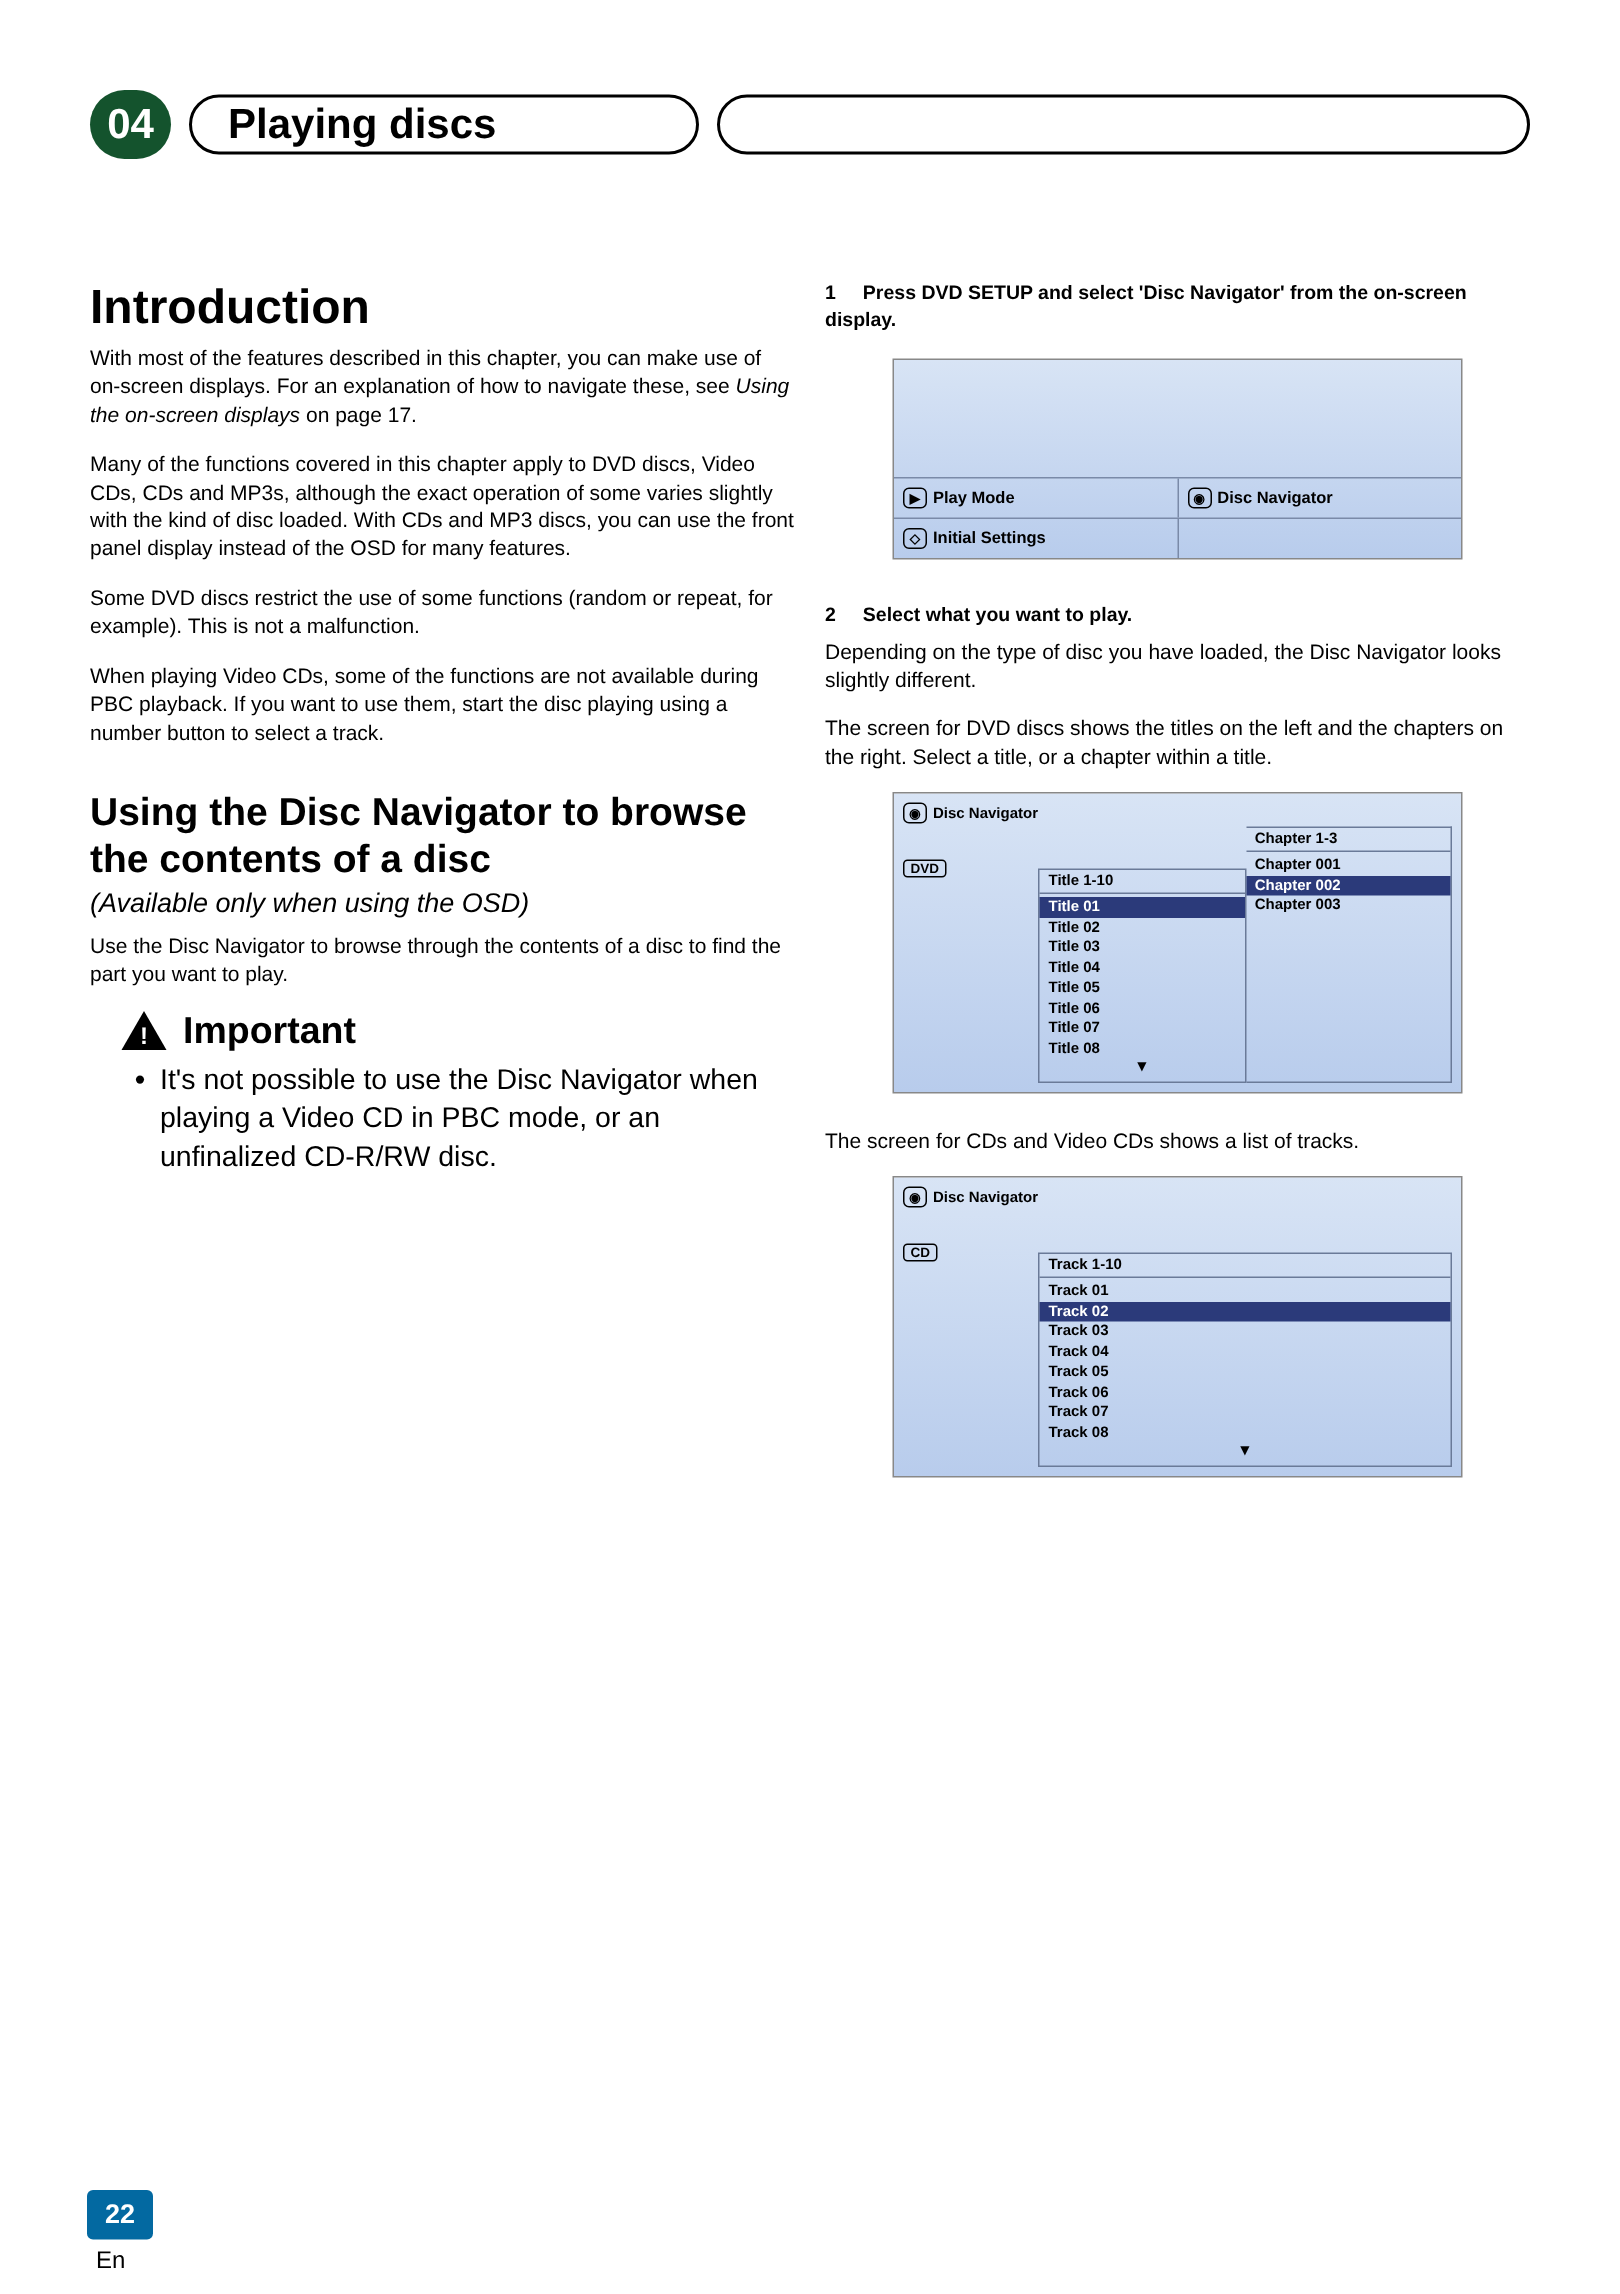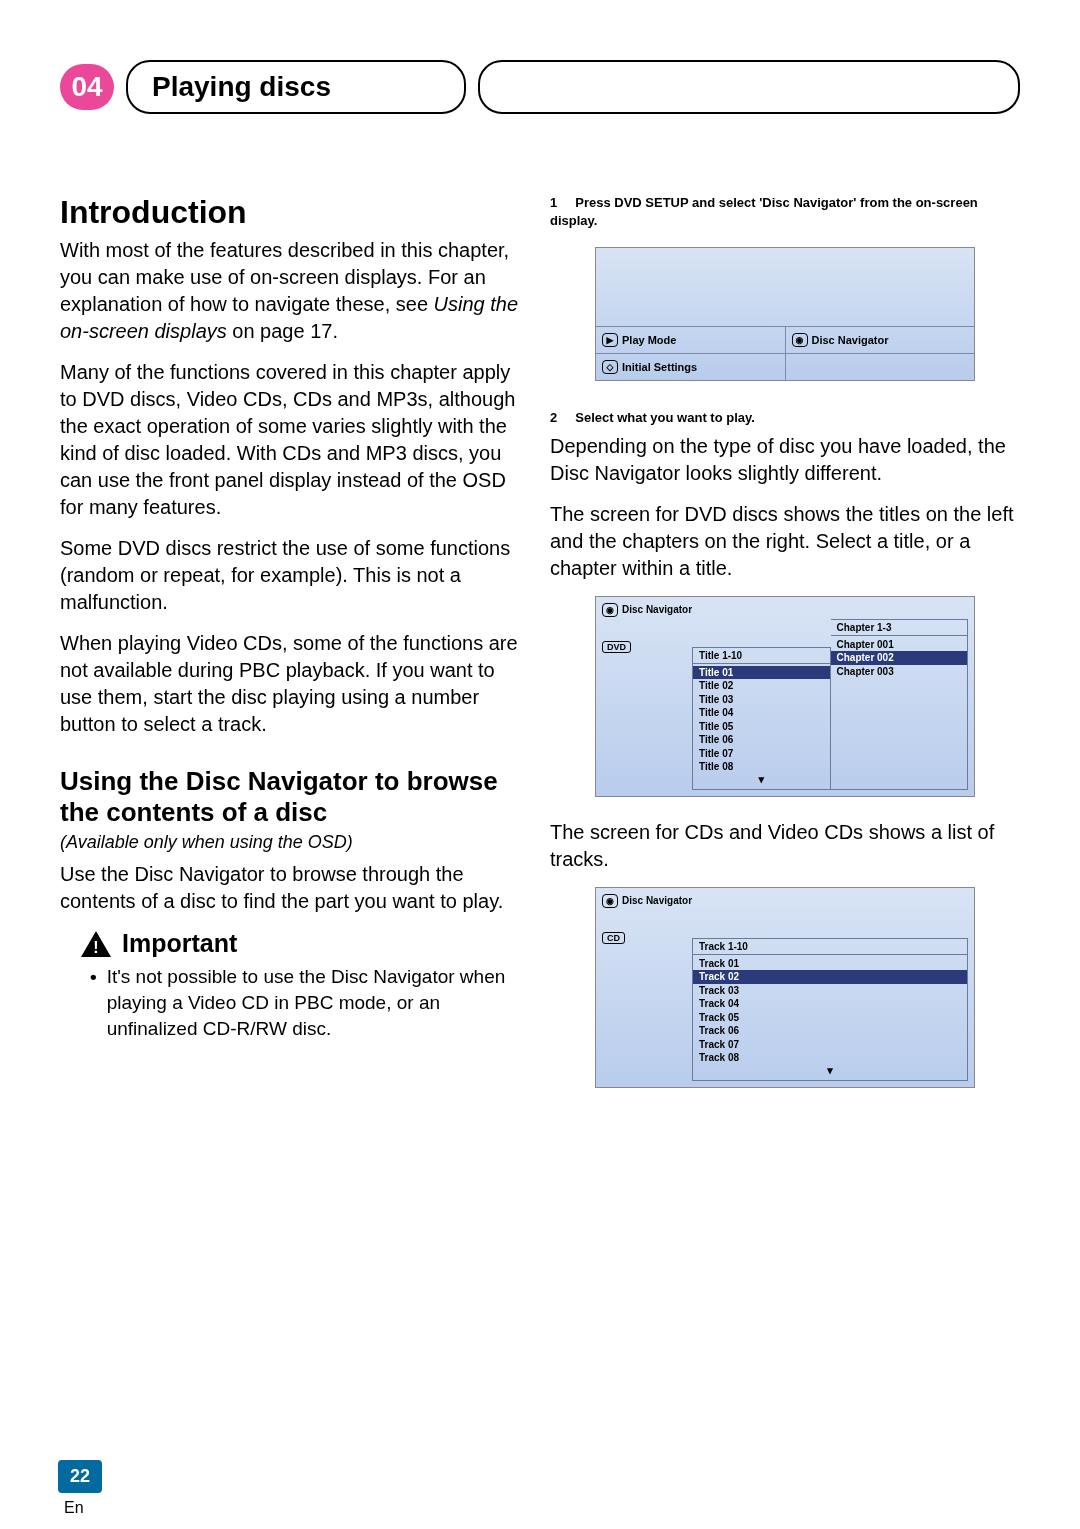--- a/index.html
+++ b/index.html
@@ -12,45 +12,45 @@
     position: relative;
     padding: 60px 60px 40px 60px;
   }
   .header {
     display: flex;
     align-items: center;
     gap: 12px;
     margin-bottom: 80px;
   }
   .chapter-num {
-    background: #ec4899;
+    background: #14532d;
     color: #fff;
     font-weight: bold;
     font-size: 28px;
     width: 54px;
     height: 46px;
     border-radius: 24px;
     display: flex;
     align-items: center;
     justify-content: center;
   }
   .chapter-title-box, .spacer-box {
     border: 2px solid #000;
     border-radius: 24px;
-    height: 54px;
+    height: 40px;
     display: flex;
     align-items: center;
     padding: 0 24px;
   }
   .chapter-title-box { font-size: 28px; font-weight: bold; width: 340px; }
   .spacer-box { flex: 1; }
   .columns { display: flex; gap: 20px; }
   .col { flex: 1; min-width: 0; }
   h1 { font-size: 32px; font-weight: bold; margin-bottom: 6px; }
-  .body-text { font-size: 20px; line-height: 1.35; margin-bottom: 14px; font-weight: 300; }
+  .body-text { font-size: 14px; line-height: 1.35; margin-bottom: 14px; font-weight: 300; }
   .italic { font-style: italic; }
   h2 { font-size: 26px; font-weight: bold; line-height: 1.2; margin-top: 28px; }
   .subnote { font-style: italic; font-size: 18px; margin: 4px 0 8px 0; font-weight: 300;}
   .important-row { display: flex; align-items: center; gap: 10px; margin: 14px 0 6px 20px; }
   .warn-icon {
     width: 32px; height: 28px; position: relative;
   }
   .warn-icon svg { width: 32px; height: 28px; }
   .important-label { font-weight: bold; font-size: 25px; }
   .bullet-item { display: flex; gap: 10px; margin-left: 30px; font-size: 19px; line-height: 1.35; font-weight: 300;}

